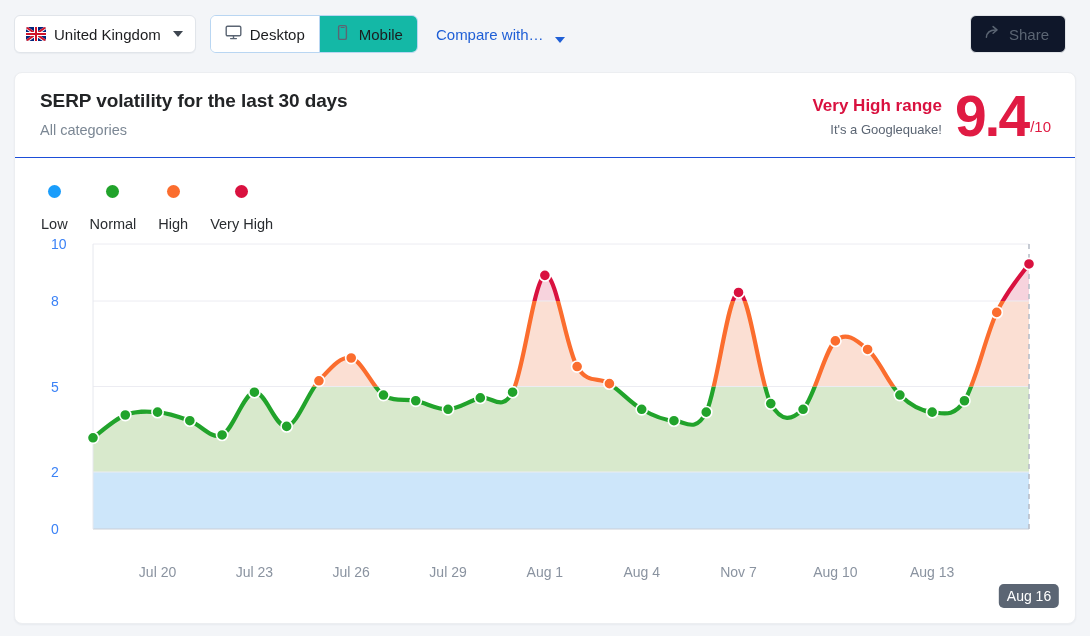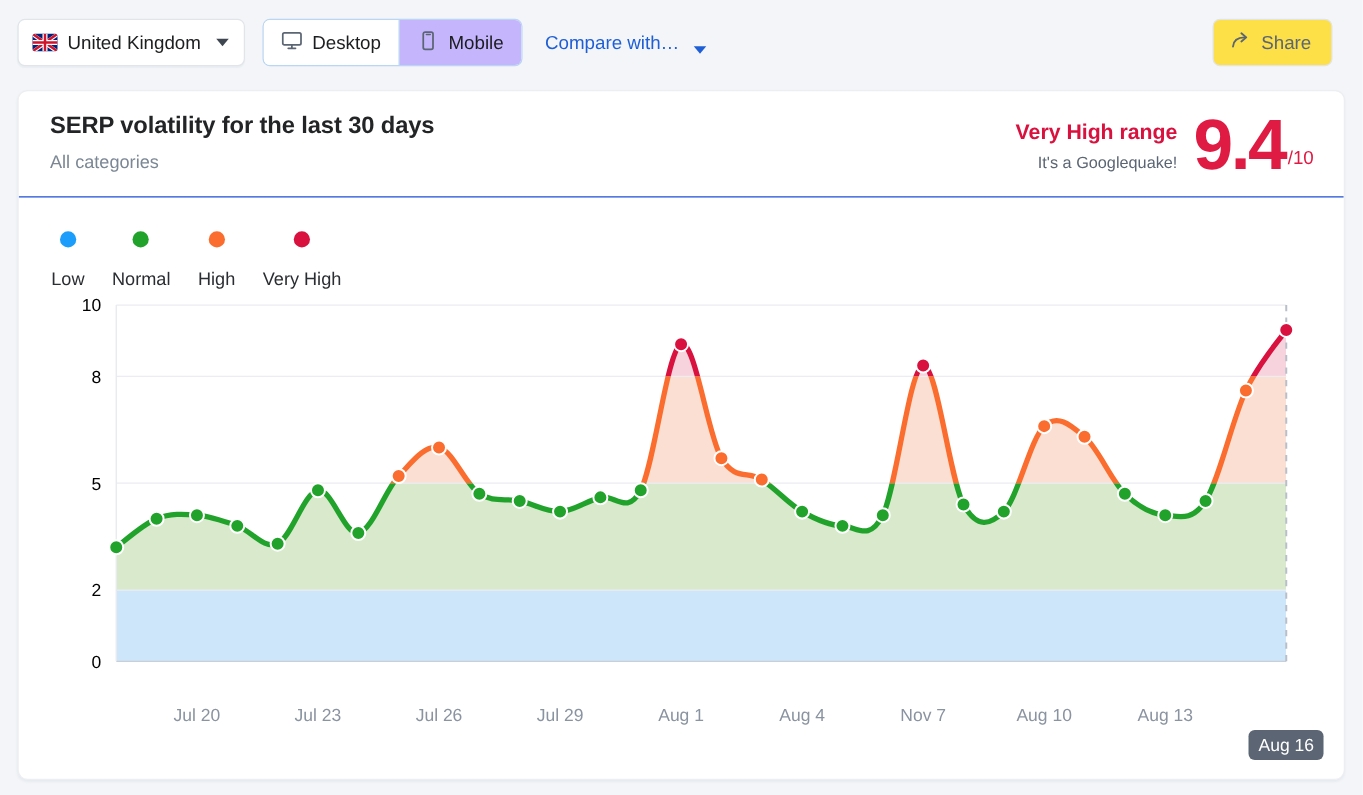--- a/index.html
+++ b/index.html
@@ -52,35 +52,35 @@
     display: flex; margin-left: 14px;
     border: 1px solid #b9d6f2; border-radius: 6px;
     background: #fff; height: 38px; overflow: hidden;
   }
   .seg {
     display: flex; align-items: center; gap: 8px;
     padding: 0 14px; height: 100%;
     font-size: 15px; color: #1c1d1f; cursor: pointer;
     background: #fff;
   }
-  .seg.active { background: #c4b5fd; color: #1c1d1f; }
+  .seg.active { background: #14b8a6; color: #1c1d1f; }
   .seg + .seg { border-left: 1px solid #b9d6f2; }
 
   .compare {
     display: flex; align-items: flex-end; gap: 7px;
     margin-left: 18px;
     font-size: 15px; color: #1f5fd6; cursor: pointer;
   }
   .compare .caret { border-top-color: #1f5fd6; }
 
   .share {
     margin-left: auto;
     display: flex; align-items: center; gap: 8px;
     height: 38px; padding: 0 16px 0 13px;
-    background: #fde047; border: 1px solid #e1e4e8;
+    background: #0f172a; border: 1px solid #e1e4e8;
     border-radius: 6px;
     font-size: 15px; color: #5b6573; cursor: pointer;
   }
 
   
   .card {
     position: absolute; left: 14px; top: 72px;
     width: 1062px; height: 552px;
     background: #fff; border-radius: 8px;
     border: 1px solid #eceef1;
@@ -118,21 +118,21 @@
   .xlab {
     position: absolute; transform: translateX(-50%);
     font-size: 14px; color: #8a93a0; white-space: nowrap;
   }
   .xlab.today {
     color: #fff; background: #5b6573;
     padding: 4px 8px; border-radius: 5px;
   }
   .ylab {
     position: absolute; transform: translateY(-50%);
-    font-size: 14px; color: #000000; text-align: right; width: 30px;
+    font-size: 14px; color: #3b82f6; width: 30px;
   }
 </style>
 </head>
 <body>
 
 <div class="toolbar">
 
   <div class="country-select">
     <span class="flag">
       <i class="d1"></i>

